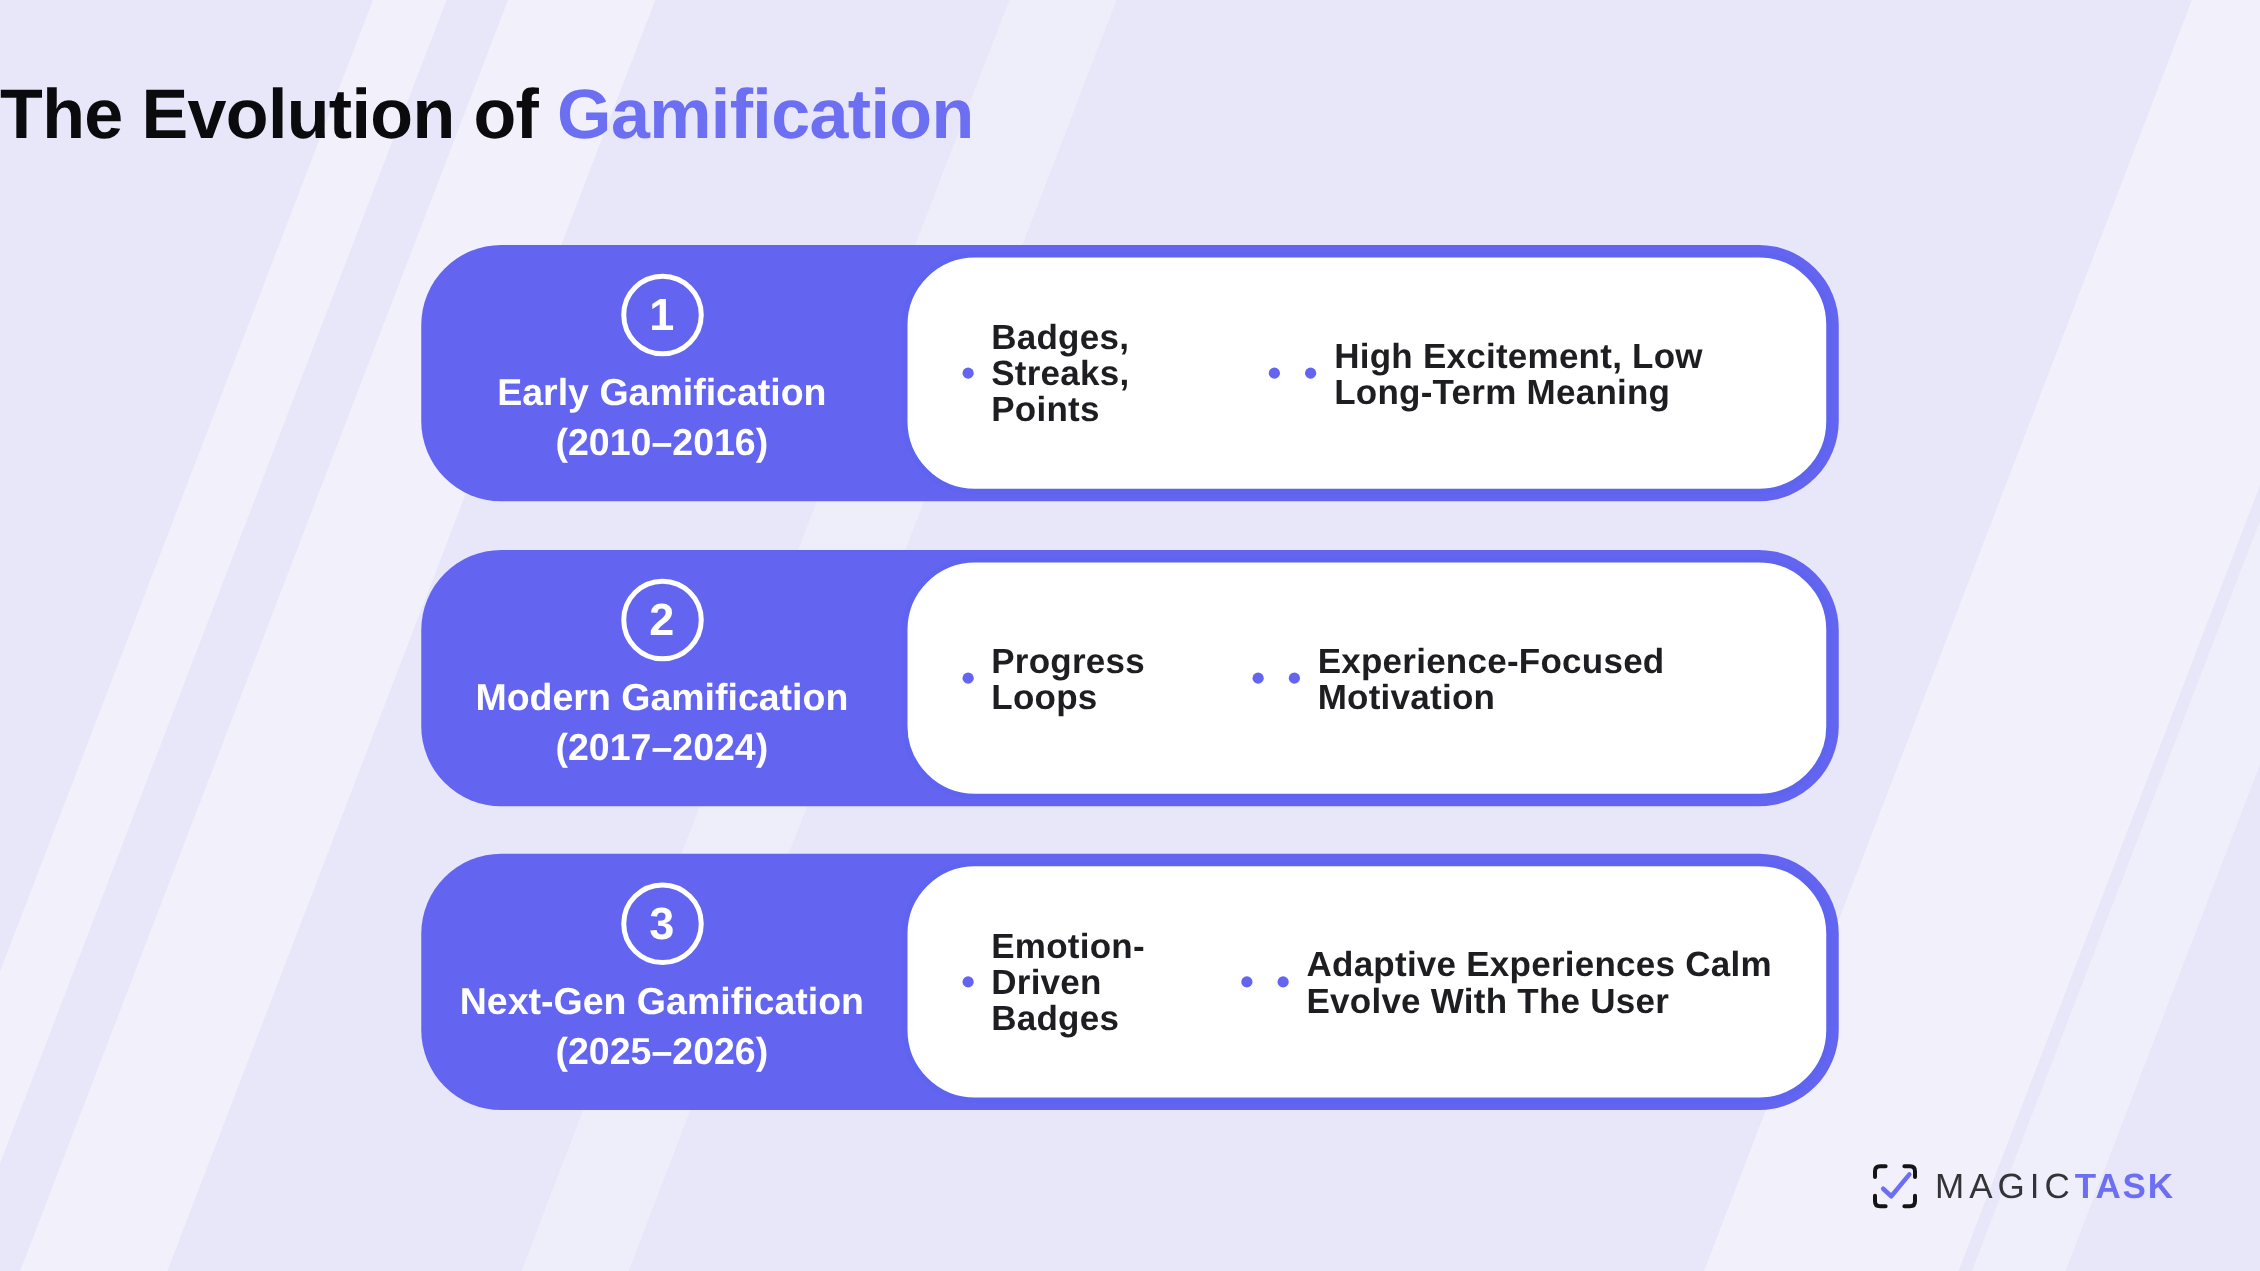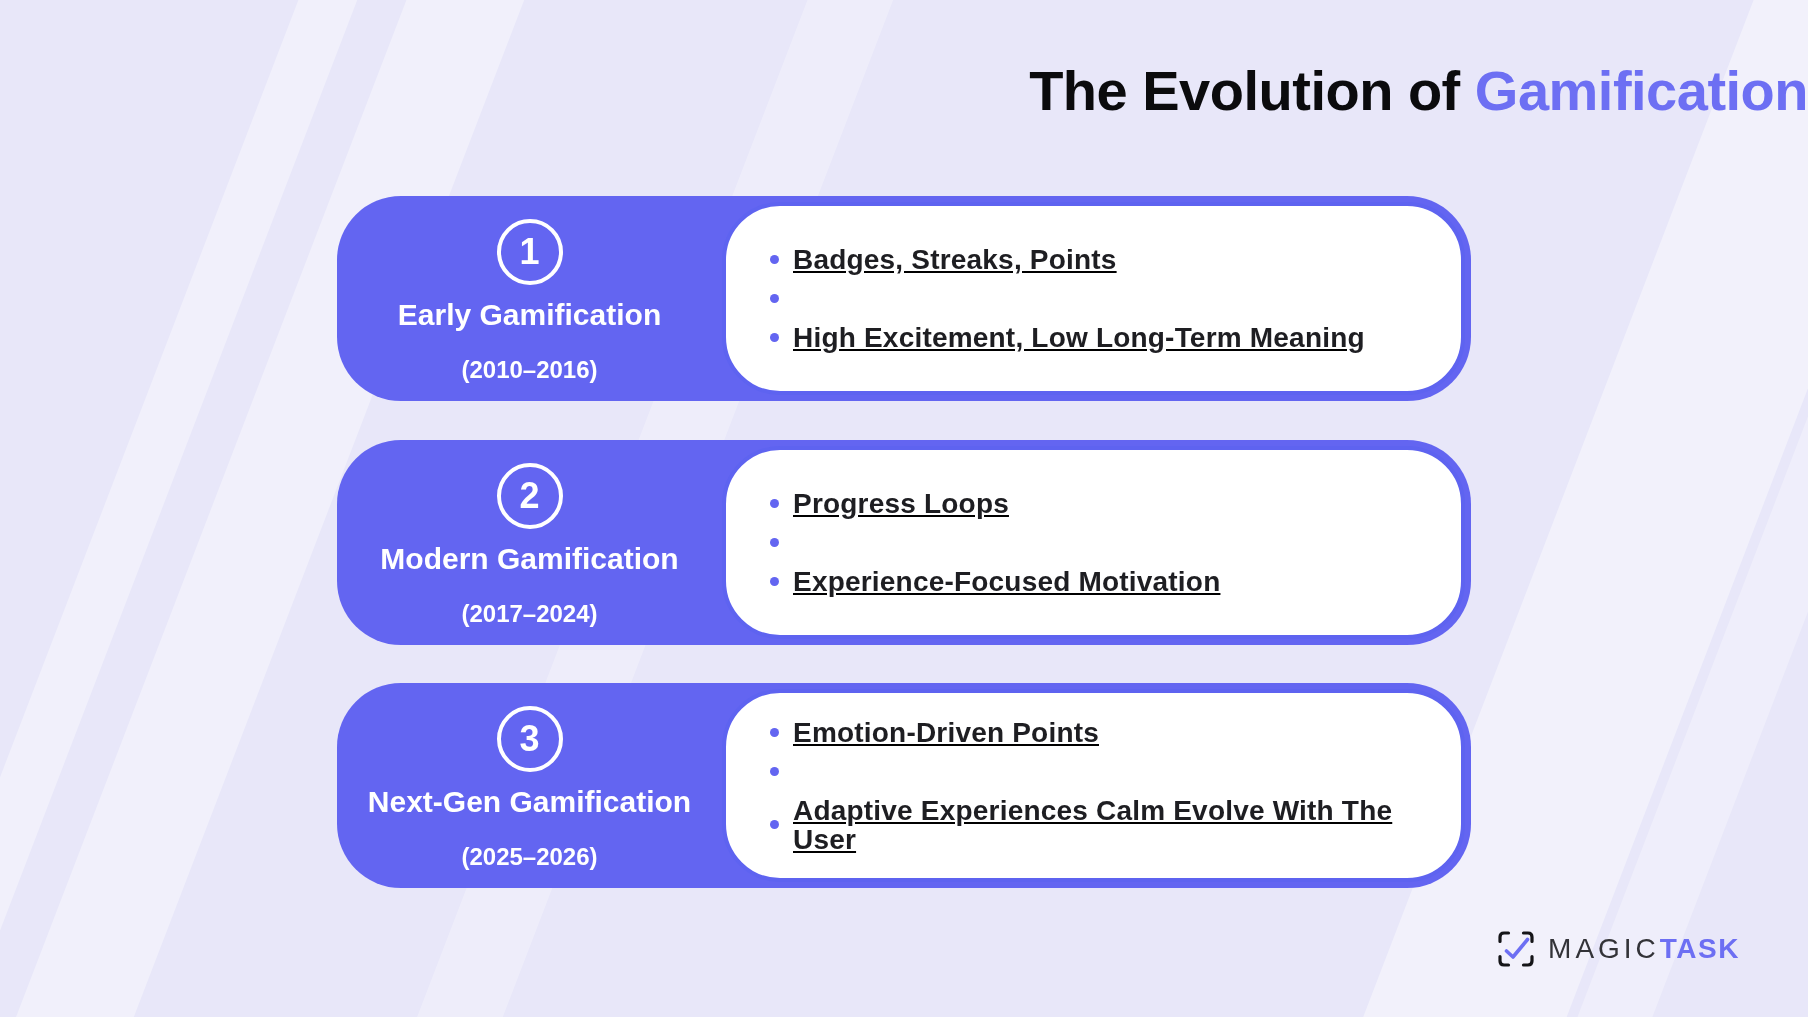--- a/index.html
+++ b/index.html
@@ -26,21 +26,21 @@
   .streak.s1 { left: 70px;   width: 55px;  }
   .streak.s2 { left: 180px;  width: 110px; }
   .streak.s3 { left: 580px;  width: 80px;  background: rgba(255,255,255,0.28); }
   .streak.s4 { left: 1530px; width: 190px; background: rgba(255,255,255,0.42); }
   .streak.s5 { left: 1740px; width: 70px;  background: rgba(255,255,255,0.30); }
 
   .title {
     position: absolute;
     top: 58px; left: 0; width: 100%;
     margin: 0;
-    text-align: right;
+    text-align: left;
     font-size: 56px;
     font-weight: 800;
     letter-spacing: -0.5px;
     color: #0B0B0D;
   }
   .title .hl { color: #6D6FF3; }
 
   .stage {
     position: absolute;
     left: 337px;
@@ -76,45 +76,44 @@
     font-weight: 700;
     color: #FFFFFF;
   }
   .stage-name {
     margin-top: 13px;
     font-size: 30px;
     font-weight: 700;
     white-space: nowrap;
   }
   .stage-period {
-    margin-top: 24px;
-    font-size: 24px;
+    margin-top: 6px;
+    font-size: 30px;
     font-weight: 700;
   }
 
   .stage-panel {
     position: absolute;
     left: 385px; right: 6px; top: 6px; bottom: 6px;
     background: #FFFFFF;
     border: 4px solid #5E63F0;
     border-radius: 58px;
     box-sizing: border-box;
     display: flex;
     align-items: center;
   }
   .bullets {
     list-style: none;
     margin: 0;
     padding: 0 30px 0 44px;
     display: flex;
-    flex-direction: column;
+    flex-direction: row;
     gap: 20px;
     width: 100%;
     box-sizing: border-box;
-    text-decoration: underline;
   }
   .bullets li {
     display: flex;
     align-items: center;
     gap: 14px;
     font-size: 28px;
     line-height: 29px;
     font-weight: 700;
     color: #1E1E22;
     letter-spacing: 0.2px;
@@ -219,21 +218,21 @@
       <div class="num-circle">
         <span>3</span>
       </div>
       <div class="stage-name">Next-Gen Gamification</div>
       <div class="stage-period">(2025–2026)</div>
     </div>
     <div class="stage-panel">
       <ul class="bullets">
         <li>
             <span class="dot"></span>
-            <span>Emotion-Driven Points</span>
+            <span>Emotion-Driven Badges</span>
           </li>
         <li>
             <span class="dot"></span>
           </li>
         <li>
             <span class="dot"></span>
             <span>Adaptive Experiences Calm Evolve With The User</span>
           </li>
       </ul>
     </div>

